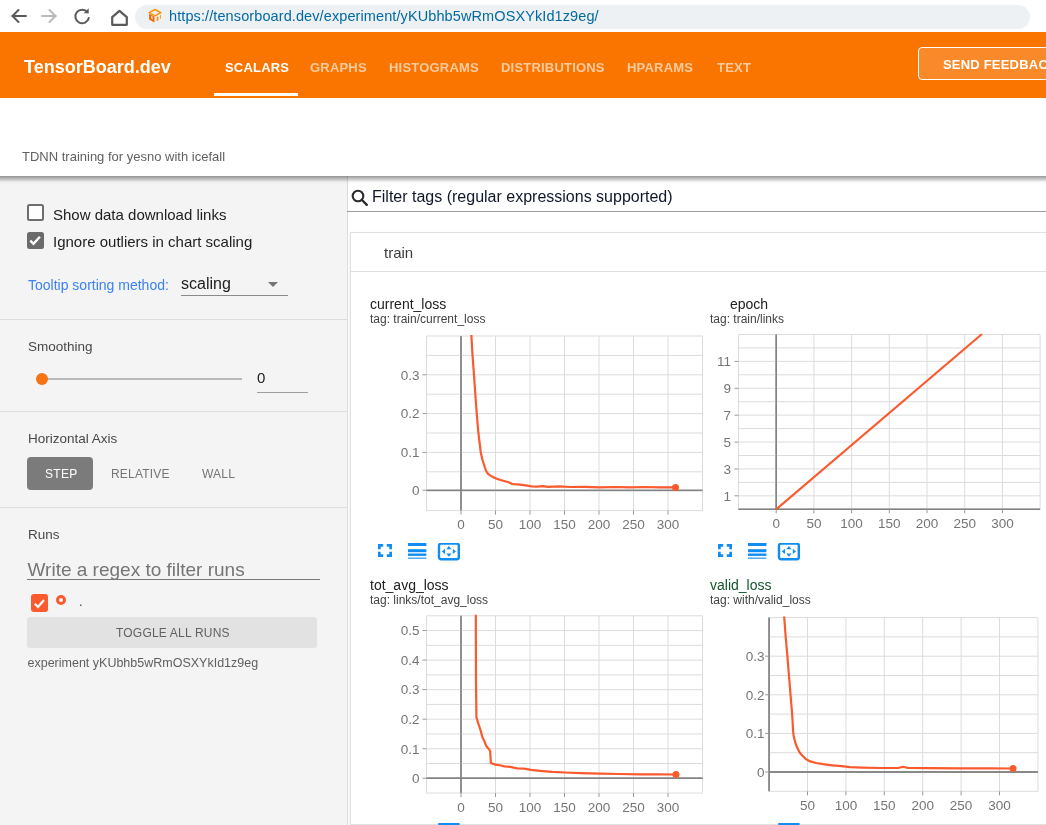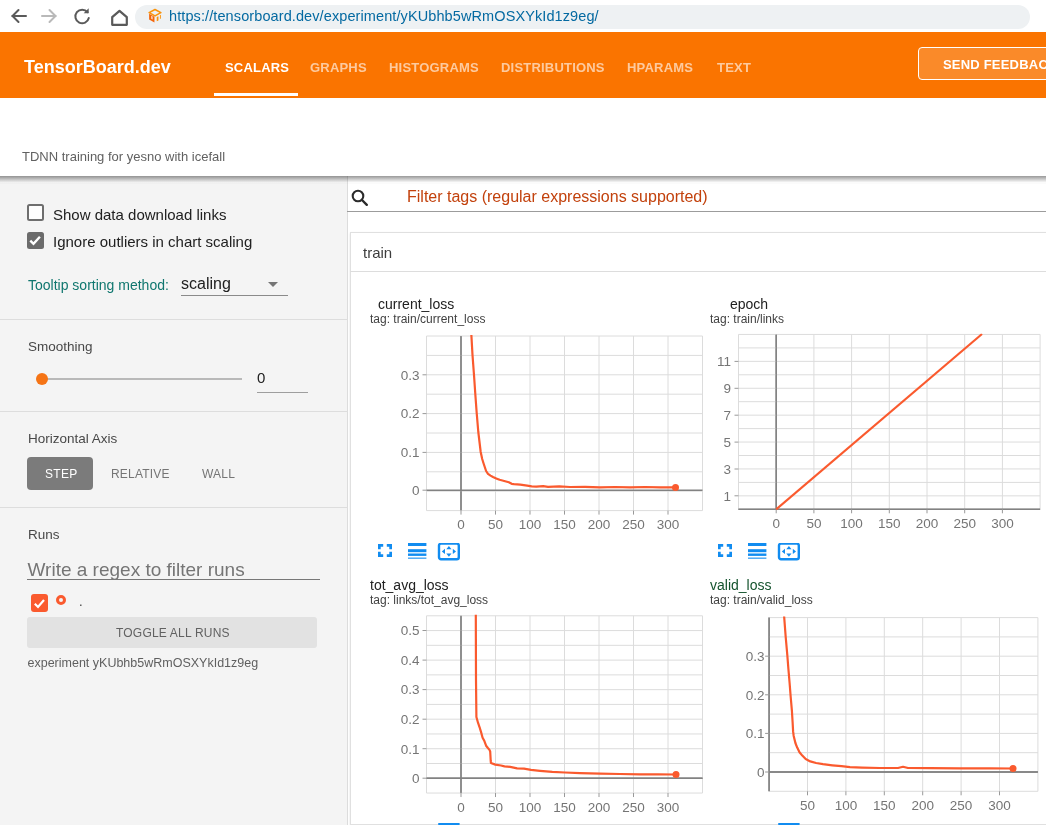--- a/index.html
+++ b/index.html
@@ -52,21 +52,21 @@
 <div class="abs" style="left:22px;top:148.5px;font-size:13px;color:#616161;">TDNN training for yesno with icefall</div>
 
 <div class="abs" style="left:0;top:176px;width:348px;height:649px;background:#f4f4f4;border-right:1px solid #dcdcdc;"></div>
 <div class="abs" style="left:26.5px;top:204px;width:17px;height:17px;border:2.2px solid #6e6e6e;border-radius:2.5px;background:#fdfdfd;"></div>
 <div class="abs" style="left:53px;top:205.5px;font-size:15px;color:#212121;">Show data download links</div>
 <div class="abs" style="left:26.5px;top:231.5px;width:17px;height:17px;border-radius:2.5px;background:#6b6b6b;"></div>
 <svg class="abs" style="left:28px;top:233px" width="14" height="14" viewBox="0 0 14 14">
     <path d="M2.3 7.6l3.2 3.2 6.4-7" stroke="#fff" stroke-width="2.4" fill="none"></path>
   </svg>
 <div class="abs" style="left:53px;top:233px;font-size:15px;color:#212121;">Ignore outliers in chart scaling</div>
-<div class="abs" style="left:28px;top:277px;font-size:14px;color:#0f766e;text-align:right;">Tooltip sorting method:</div>
+<div class="abs" style="left:28px;top:277px;font-size:14px;color:#3b82f6;text-align:right;">Tooltip sorting method:</div>
 <div class="abs" style="left:181px;top:274.5px;font-size:16px;color:#212121;">scaling</div>
 <div class="abs" style="left:268px;top:282px;width:0;height:0;border-left:5.8px solid transparent;border-right:5.8px solid transparent;border-top:5.8px solid #757575;"></div>
 <div class="abs" style="left:181px;top:295px;width:107px;height:1px;background:#8a8a8a;"></div>
 <div class="abs" style="left:0;top:319px;width:348px;height:1px;background:#dddddd;"></div>
 <div class="abs" style="left:28px;top:338.5px;font-size:13.5px;color:#484848;">Smoothing</div>
 <div class="abs" style="left:38px;top:377.5px;width:204px;height:2px;background:#b9b9b9;"></div>
 <div class="abs" style="left:35.6px;top:372.9px;width:12px;height:12px;border-radius:50%;background:#f57415;"></div>
 <div class="abs" style="left:257px;top:369px;font-size:15px;color:#212121;">0</div>
 <div class="abs" style="left:257px;top:391.5px;width:51px;height:1px;background:#9e9e9e;"></div>
 <div class="abs" style="left:0;top:411px;width:348px;height:1px;background:#dddddd;"></div>
@@ -86,35 +86,35 @@
 <div class="abs" style="left:55.5px;top:595px;width:10px;height:10px;border:3px solid #fa5a2e;border-radius:50%;"></div>
 <div class="abs" style="left:79px;top:594px;font-size:13px;color:#424242;">.</div>
 <div class="abs" style="left:26.5px;top:617px;width:290px;height:31px;background:#e2e2e2;border-radius:3px;"></div>
 <div class="abs" style="left:116px;top:626px;font-size:12px;color:#616161;letter-spacing:.2px;">TOGGLE ALL RUNS</div>
 <div class="abs" style="left:27.5px;top:655.5px;font-size:12.5px;color:#5f5f5f;">experiment yKUbhb5wRmOSXYkId1z9eg</div>
 
 <svg class="abs" style="left:350px;top:188px" width="19" height="19" viewBox="0 0 19 19">
     <circle cx="8" cy="8" r="5.3" fill="none" stroke="#2b2b2b" stroke-width="2.1"></circle>
     <line x1="12" y1="12" x2="16.8" y2="16.8" stroke="#2b2b2b" stroke-width="2.4" stroke-linecap="round"></line>
   </svg>
-<div class="abs" style="left:372px;top:188px;font-size:16px;color:#c2410c;margin-left:35px;">Filter tags (regular expressions supported)</div>
+<div class="abs" style="left:372px;top:188px;font-size:16px;color:#0f172a;">Filter tags (regular expressions supported)</div>
 <div class="abs" style="left:347px;top:210.8px;width:699px;height:1.5px;background:#9c9c9c;"></div>
 
 <div class="abs" style="left:349.5px;top:232px;width:697px;height:593px;background:#fff;border:1px solid #e0e0e0;box-shadow:0 1px 2px rgba(0,0,0,.12);"></div>
-<div class="abs" style="left:363px;top:243.5px;font-size:15px;color:#3d3d3d;">train</div>
+<div class="abs" style="left:384px;top:243.5px;font-size:15px;color:#3d3d3d;">train</div>
 <div class="abs" style="left:349.5px;top:270.5px;width:697px;height:1px;background:#dddddd;"></div>
 
-<div class="abs" style="left:370px;top:296px;font-size:14px;color:#212121;margin-left:8px;">current_loss</div>
+<div class="abs" style="left:370px;top:296px;font-size:14px;color:#212121;">current_loss</div>
 <div class="abs" style="left:370px;top:311.5px;font-size:12px;color:#424242;">tag: train/current_loss</div>
 <div class="abs" style="left:710px;top:296px;font-size:14px;color:#212121;margin-left:20px;">epoch</div>
 <div class="abs" style="left:710px;top:311.5px;font-size:12px;color:#424242;">tag: train/links</div>
 <div class="abs" style="left:370px;top:577px;font-size:14px;color:#212121;">tot_avg_loss</div>
 <div class="abs" style="left:370px;top:592.5px;font-size:12px;color:#424242;">tag: links/tot_avg_loss</div>
 <div class="abs" style="left:710px;top:577px;font-size:14px;color:#14532d;">valid_loss</div>
-<div class="abs" style="left:710px;top:592.5px;font-size:12px;color:#424242;">tag: train/valid_loss</div>
+<div class="abs" style="left:710px;top:592.5px;font-size:12px;color:#424242;">tag: with/valid_loss</div>
 
 <svg style="position:absolute;left:340px;top:290px" width="370" height="270" viewBox="340 290 370 270">
 <clipPath id="c1">
       <rect x="426.5" y="335.0" width="276.0" height="176.60000000000002"></rect>
     </clipPath>
 <line x1="426.5" y1="336.0" x2="426.5" y2="510.6" stroke="#dcdcdc" stroke-width="1"></line>
 <line x1="461.0" y1="336.0" x2="461.0" y2="510.6" stroke="#828282" stroke-width="1.3"></line>
 <line x1="495.5" y1="336.0" x2="495.5" y2="510.6" stroke="#dcdcdc" stroke-width="1"></line>
 <line x1="530.0" y1="336.0" x2="530.0" y2="510.6" stroke="#dcdcdc" stroke-width="1"></line>
 <line x1="564.5" y1="336.0" x2="564.5" y2="510.6" stroke="#dcdcdc" stroke-width="1"></line>

